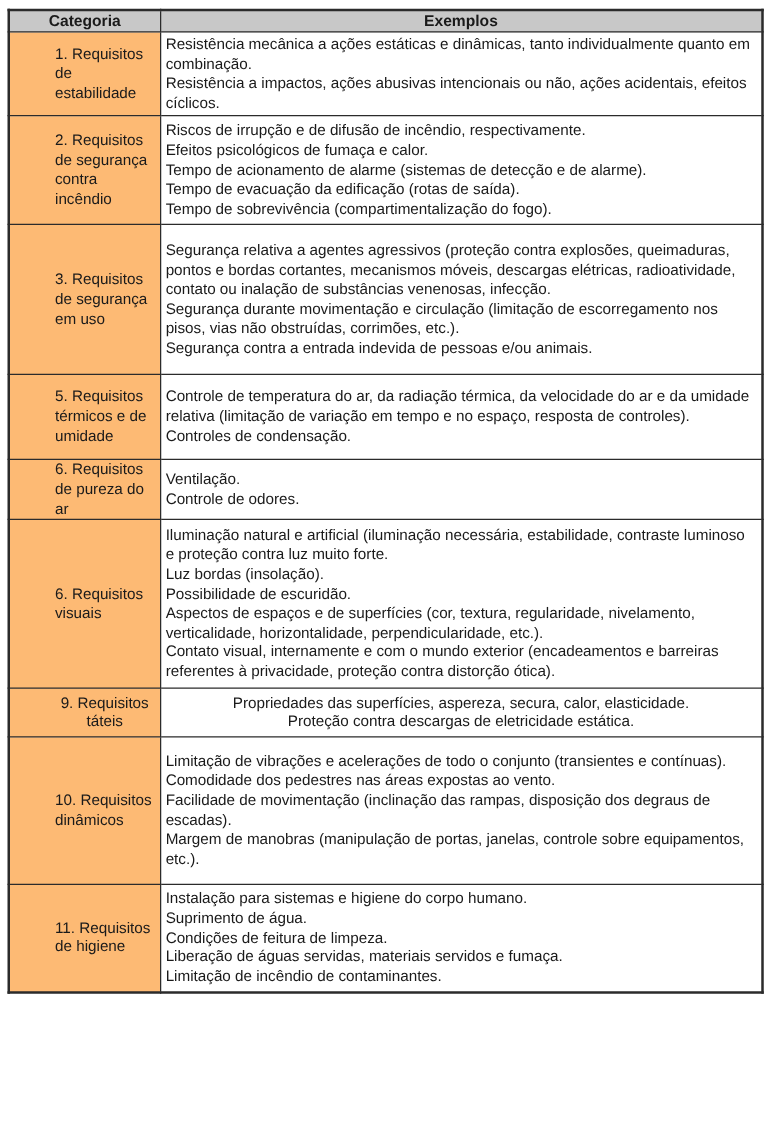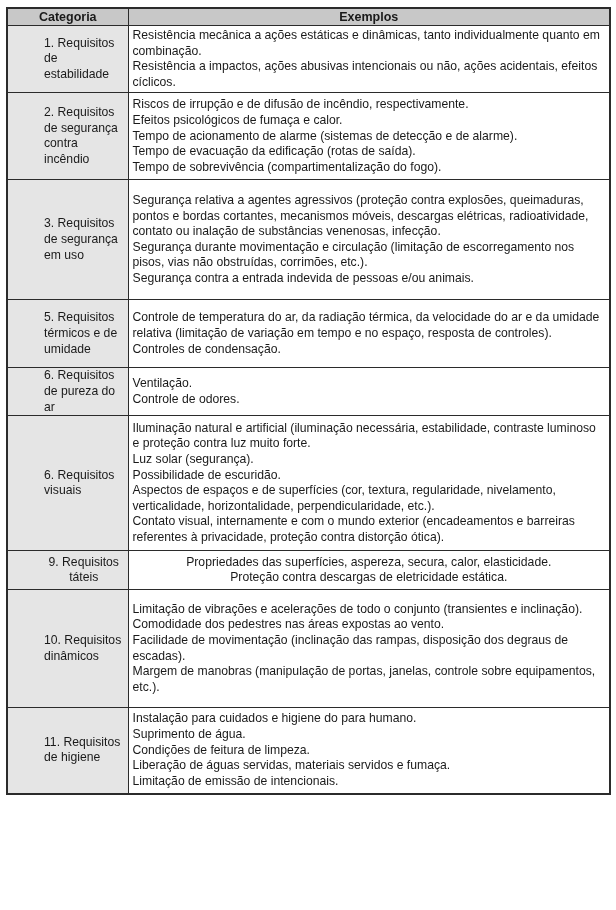--- a/index.html
+++ b/index.html
@@ -9,21 +9,21 @@
     border-collapse: collapse; table-layout: fixed;
     font-family: "Liberation Sans", sans-serif; font-size: 12.2px; color: #1a1a1a;
     border: 2px solid #2b2b2b;
   }
   .tbl col.c1 { width: 121px; }
   .tbl th {
     background: #c8c8c8; font-weight: bold; font-size: 12.5px; height: 16px;
     padding: 0; border: 1.5px solid #2b2b2b; text-align: center; line-height: 16px;
   }
   .tbl td { border: 1.5px solid #2b2b2b; vertical-align: middle; padding: 0 4px; line-height: 15.6px; }
-  .tbl td.cat { background: #e5e5e5; padding-left: 36px; }
+  .tbl td.cat { background: #fdba74; padding-left: 36px; }
   .tbl td.ex { background: #ffffff; padding: 2px 4px 2px 4px; }
   .line { display: block; }
 </style>
 </head>
 <body>
 
 <table class="tbl">
   <colgroup>
       <col class="c1">
       <col>
@@ -71,46 +71,46 @@
         <td class="cat">6. Requisitos de pureza do ar</td>
         <td class="ex">
           <span class="line">Ventilação.</span>
           <span class="line">Controle de odores.</span>
         </td>
       </tr>
       <tr style="height: 135px;">
         <td class="cat">6. Requisitos visuais</td>
         <td class="ex">
           <span class="line">Iluminação natural e artificial (iluminação necessária, estabilidade, contraste luminoso e proteção contra luz muito forte.</span>
-          <span class="line">Luz solar (segurança).</span>
+          <span class="line">Luz bordas (insolação).</span>
           <span class="line">Possibilidade de escuridão.</span>
           <span class="line">Aspectos de espaços e de superfícies (cor, textura, regularidade, nivelamento, verticalidade, horizontalidade, perpendicularidade, etc.).</span>
           <span class="line">Contato visual, internamente e com o mundo exterior (encadeamentos e barreiras referentes à privacidade, proteção contra distorção ótica).</span>
         </td>
       </tr>
       <tr style="height: 39px; text-align: center;">
         <td class="cat">9. Requisitos táteis</td>
         <td class="ex">
           <span class="line">Propriedades das superfícies, aspereza, secura, calor, elasticidade.</span>
           <span class="line">Proteção contra descargas de eletricidade estática.</span>
         </td>
       </tr>
       <tr style="height: 118px;">
         <td class="cat">10. Requisitos dinâmicos</td>
         <td class="ex">
-          <span class="line">Limitação de vibrações e acelerações de todo o conjunto (transientes e inclinação).</span>
+          <span class="line">Limitação de vibrações e acelerações de todo o conjunto (transientes e contínuas).</span>
           <span class="line">Comodidade dos pedestres nas áreas expostas ao vento.</span>
           <span class="line">Facilidade de movimentação (inclinação das rampas, disposição dos degraus de escadas).</span>
           <span class="line">Margem de manobras (manipulação de portas, janelas, controle sobre equipamentos, etc.).</span>
         </td>
       </tr>
       <tr style="height: 86px;">
         <td class="cat">11. Requisitos de higiene</td>
         <td class="ex">
-          <span class="line">Instalação para cuidados e higiene do para humano.</span>
+          <span class="line">Instalação para sistemas e higiene do corpo humano.</span>
           <span class="line">Suprimento de água.</span>
           <span class="line">Condições de feitura de limpeza.</span>
           <span class="line">Liberação de águas servidas, materiais servidos e fumaça.</span>
-          <span class="line">Limitação de emissão de intencionais.</span>
+          <span class="line">Limitação de incêndio de contaminantes.</span>
         </td>
       </tr>
     </tbody>
 </table>
 
 </body></html>

